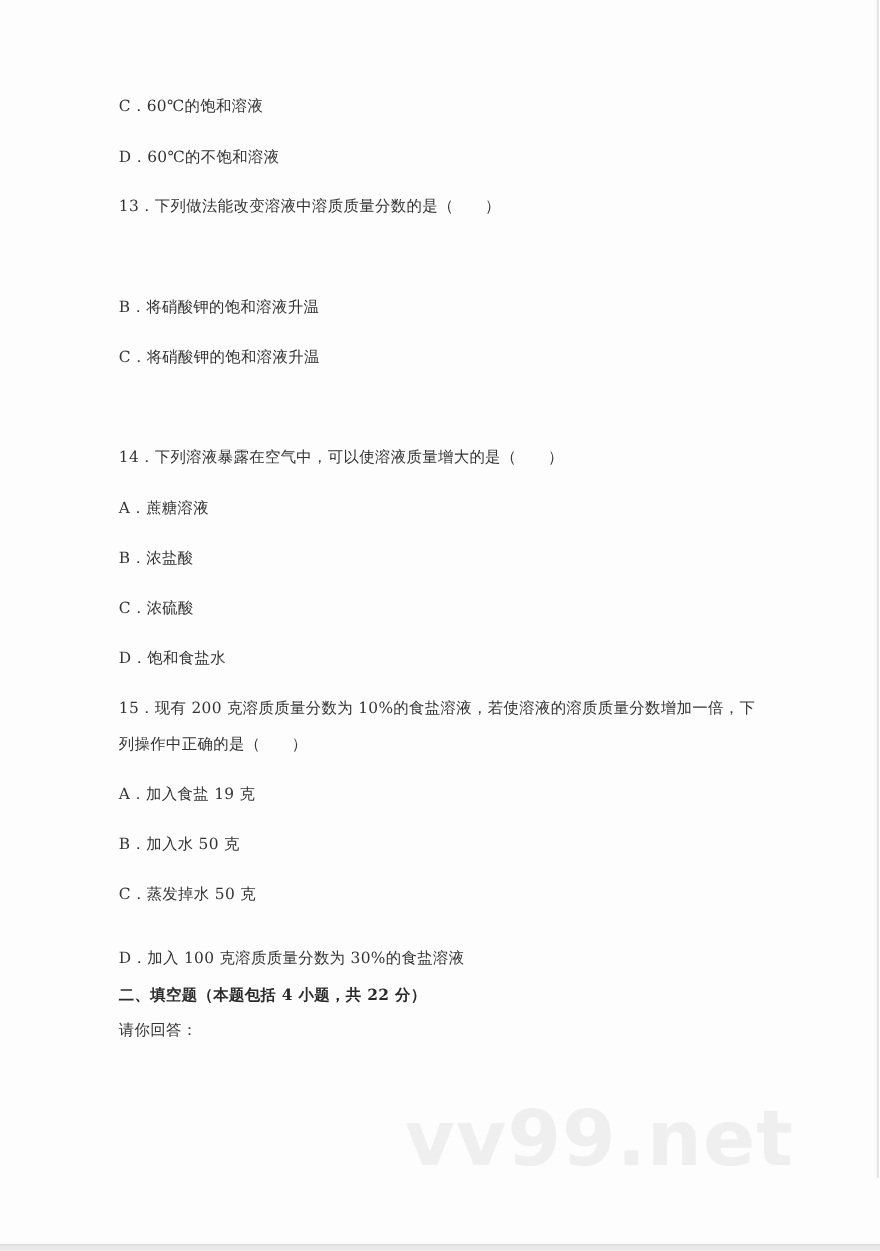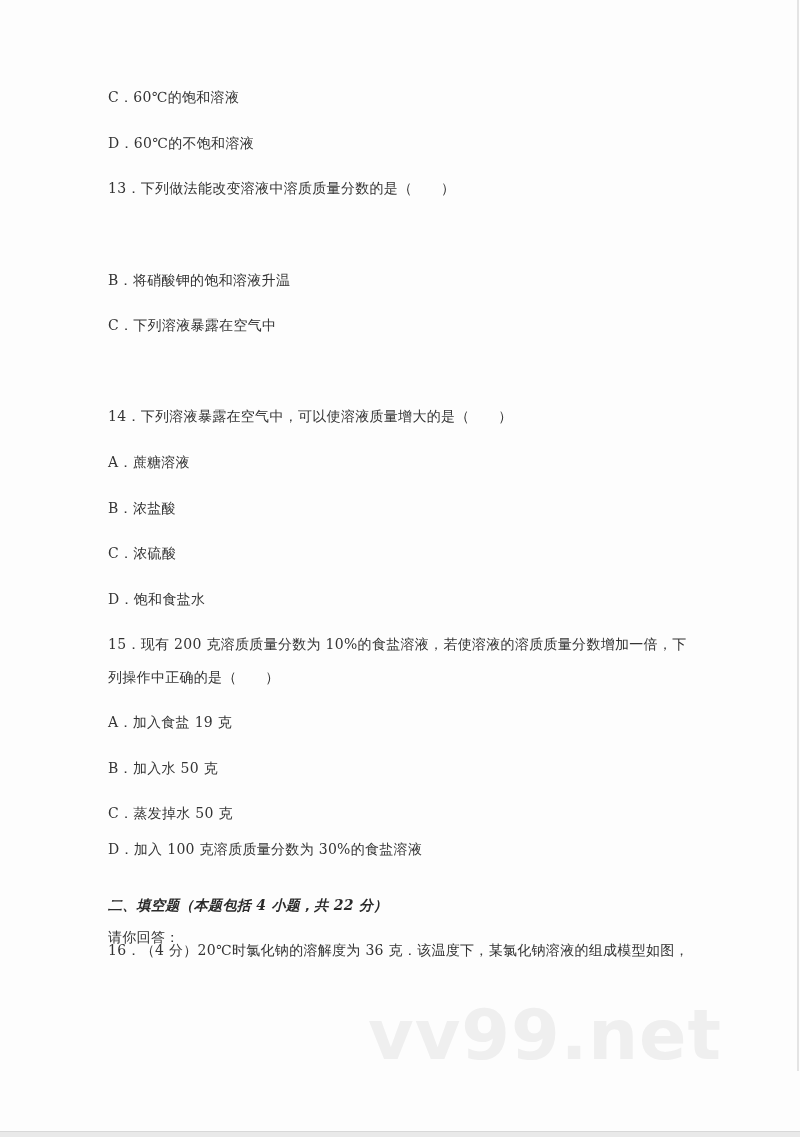--- a/index.html
+++ b/index.html
@@ -28,21 +28,20 @@
       position: absolute;
       left: 108px;
       font-size: 14px;
       line-height: 18px;
       white-space: nowrap;
       letter-spacing: 0.3px;
     }
     .bold {
       font-weight: bold;
       color: #2a2a2a;
-      font-style: italic;
     }
     .watermark {
       position: absolute;
       left: 368px;
       top: 1000px;
       font-family: "DejaVu Sans", "Liberation Sans", sans-serif;
       font-weight: bold;
       font-size: 70px;
       color: #efefef;
       letter-spacing: 1px;
@@ -61,36 +60,35 @@
 </head>
 <body>
 
 <div class="page">
 
   <div class="line" style="top:88px">C．60℃的饱和溶液</div>
   <div class="line" style="top:134px">D．60℃的不饱和溶液</div>
 
   <div class="line" style="top:179px">13．下列做法能改变溶液中溶质质量分数的是（　　）</div>
   <div class="line" style="top:271px">B．将硝酸钾的饱和溶液升温</div>
-  <div class="line" style="top:316px">C．下列溶液暴露在空气中</div>
+  <div class="line" style="top:316px">C．将硝酸钾的饱和溶液升温</div>
 
   <div class="line" style="top:407px">14．下列溶液暴露在空气中，可以使溶液质量增大的是（　　）</div>
   <div class="line" style="top:453px">A．蔗糖溶液</div>
   <div class="line" style="top:499px">B．浓盐酸</div>
   <div class="line" style="top:544px">C．浓硫酸</div>
   <div class="line" style="top:590px">D．饱和食盐水</div>
 
   <div class="line" style="top:635px">15．现有 200 克溶质质量分数为 10%的食盐溶液，若使溶液的溶质质量分数增加一倍，下</div>
   <div class="line" style="top:668px">列操作中正确的是（　　）</div>
   <div class="line" style="top:713px">A．加入食盐 19 克</div>
   <div class="line" style="top:759px">B．加入水 50 克</div>
   <div class="line" style="top:804px">C．蒸发掉水 50 克</div>
-  <div class="line" style="top:840px">D．加入 100 克溶质质量分数为 30%的食盐溶液</div>
+  <div class="line" style="top:862px">D．加入 100 克溶质质量分数为 30%的食盐溶液</div>
 
   <div class="line bold" style="top:896px">二、填空题（本题包括 4 小题，共 22 分）</div>
 
-  <div class="line" style="top:941px">16．（4 分）20℃时氯化钠的溶解度为 36 克．该温度下，某氯化钠溶液的组成模型如图，</div>
   <div class="line" style="top:928px">请你回答：</div>
 
   <div class="watermark">vv99.net</div>
 </div>
 
 <div class="bottom-strip"></div>
 
 </body></html>

